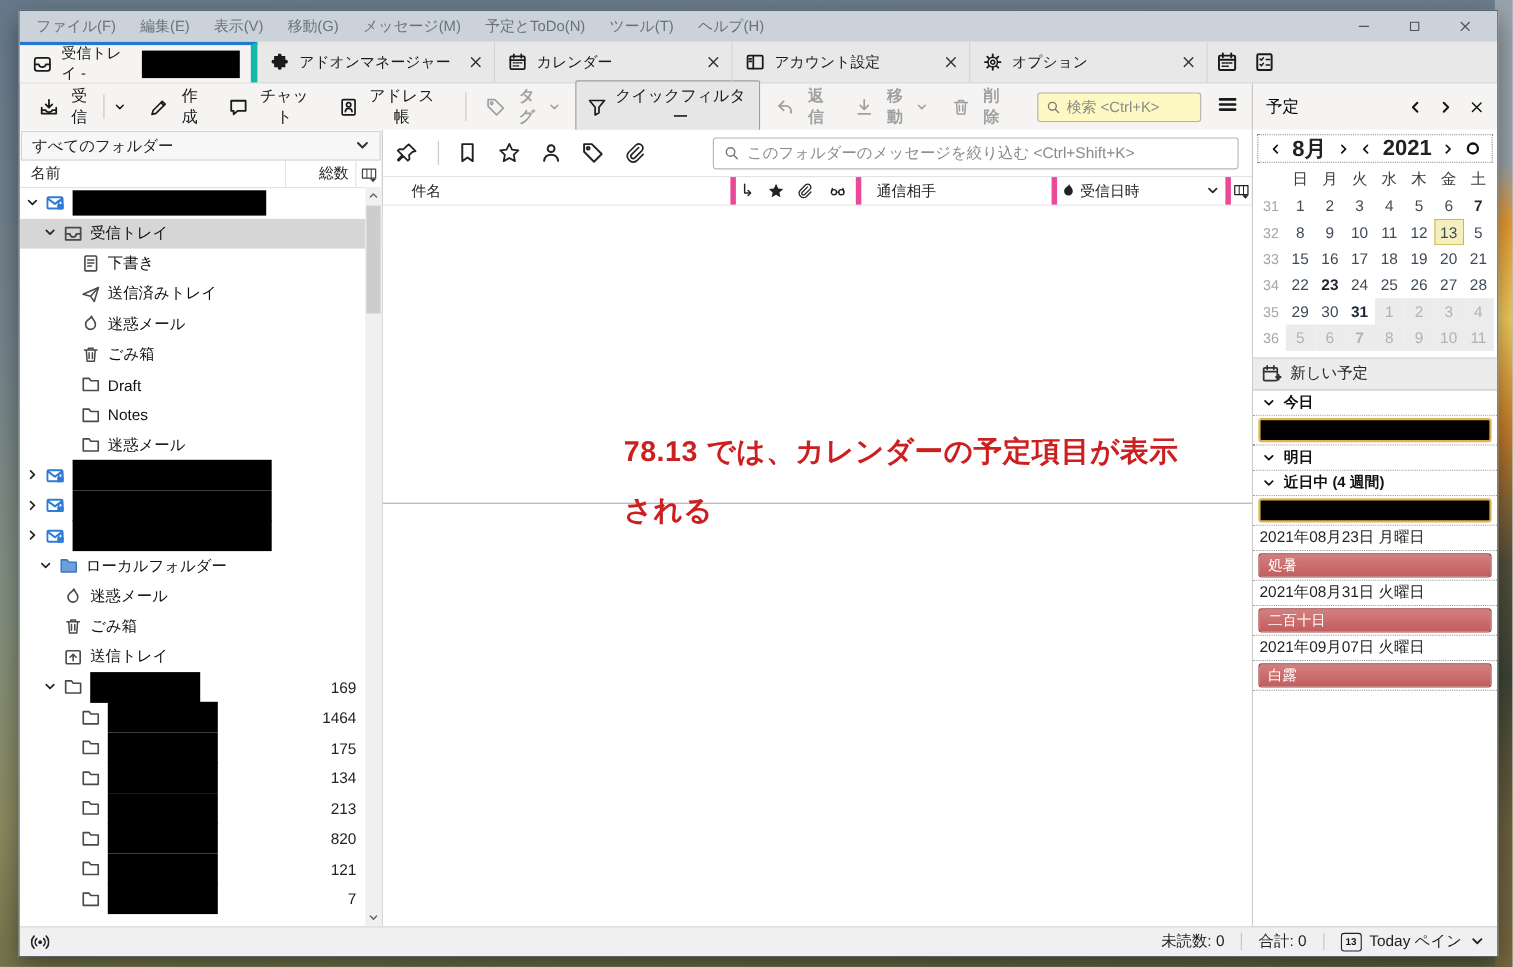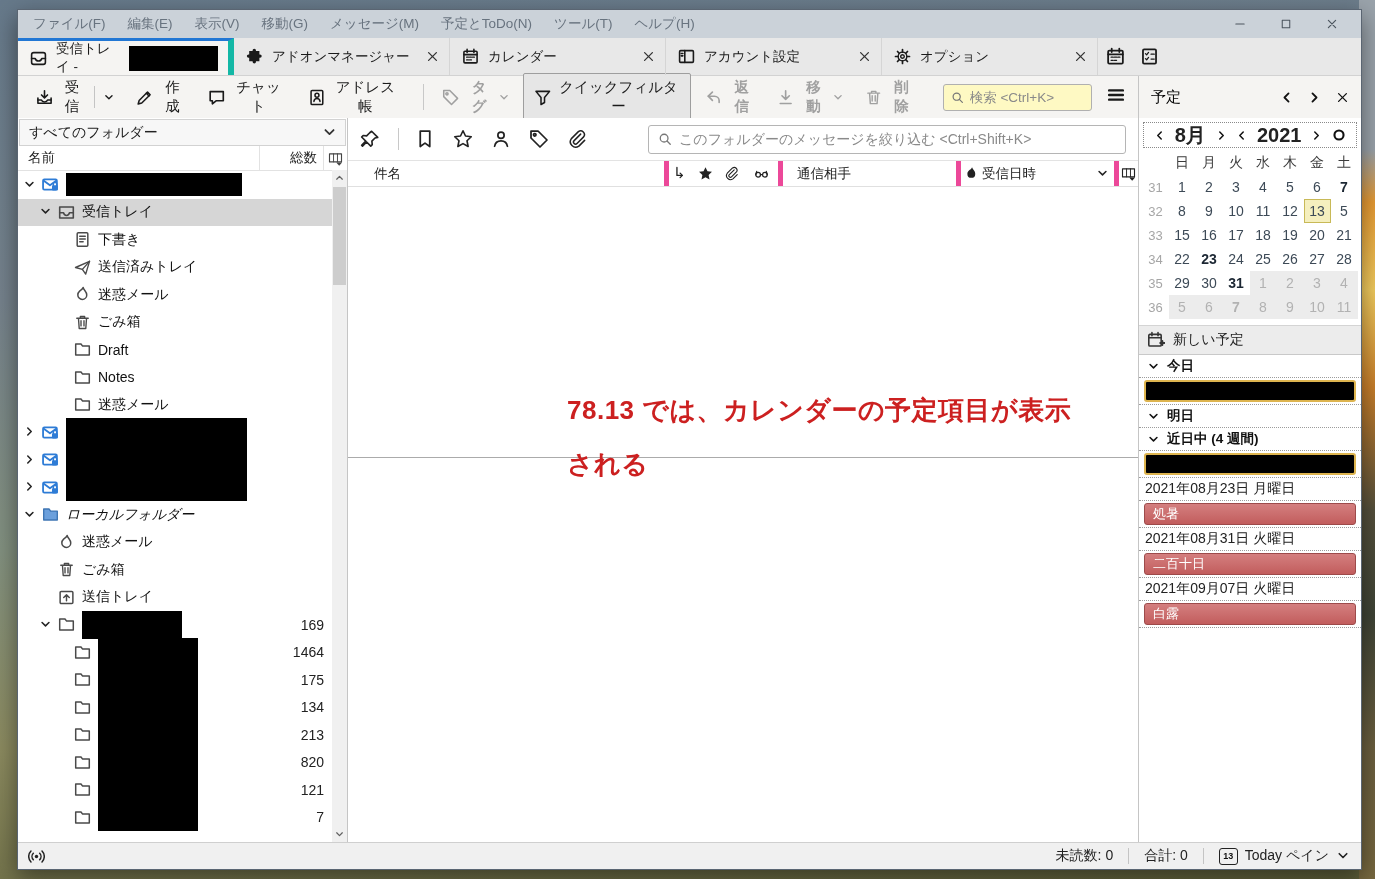--- a/index.html
+++ b/index.html
@@ -592,21 +592,21 @@
             <span class="fico blue">
               <svg viewBox="0 0 16 16" fill="none" stroke="currentColor" stroke-width="1.3" stroke-linecap="round" stroke-linejoin="round">
                 <rect x="1" y="3.2" width="13" height="9.6" rx="1.2" stroke-width="1.7"></rect>
                 <path d="M1.7 4.5L7.5 8.8l5.8-4.3" stroke-width="1.7"></path>
                 <rect x="9.4" y="8.8" width="5.6" height="4.8" rx="1" fill="currentColor" stroke="none"></rect>
                 <path d="M10.7 9V7.6a1.6 1.6 0 0 1 3.2 0V9" stroke-width="1.4"></path>
               </svg>
             </span>
             <span class="redact" style="width:181px;height:28px"></span>
           </div>
-          <div class="frow" style="padding-left: 6px; font-style: italic;">
+          <div class="frow" style="padding-left: 18px;">
             <span class="chev">
               <span class="ic" style="width:11px;height:11px">
                 <svg viewBox="0 0 16 16" fill="none" stroke="currentColor" stroke-width="2.2" stroke-linecap="round" stroke-linejoin="round">
                   <path d="M3 5l5 5 5-5"></path>
                 </svg>
               </span>
             </span>
             <span class="fico">
               <svg viewBox="0 0 16 16" fill="#6ca0dc" stroke="#3f76b4" stroke-width="1.3" stroke-linejoin="round">
                 <path d="M1.6 2.8h5l1.5 2h6.3v8.4H1.6z"></path>

